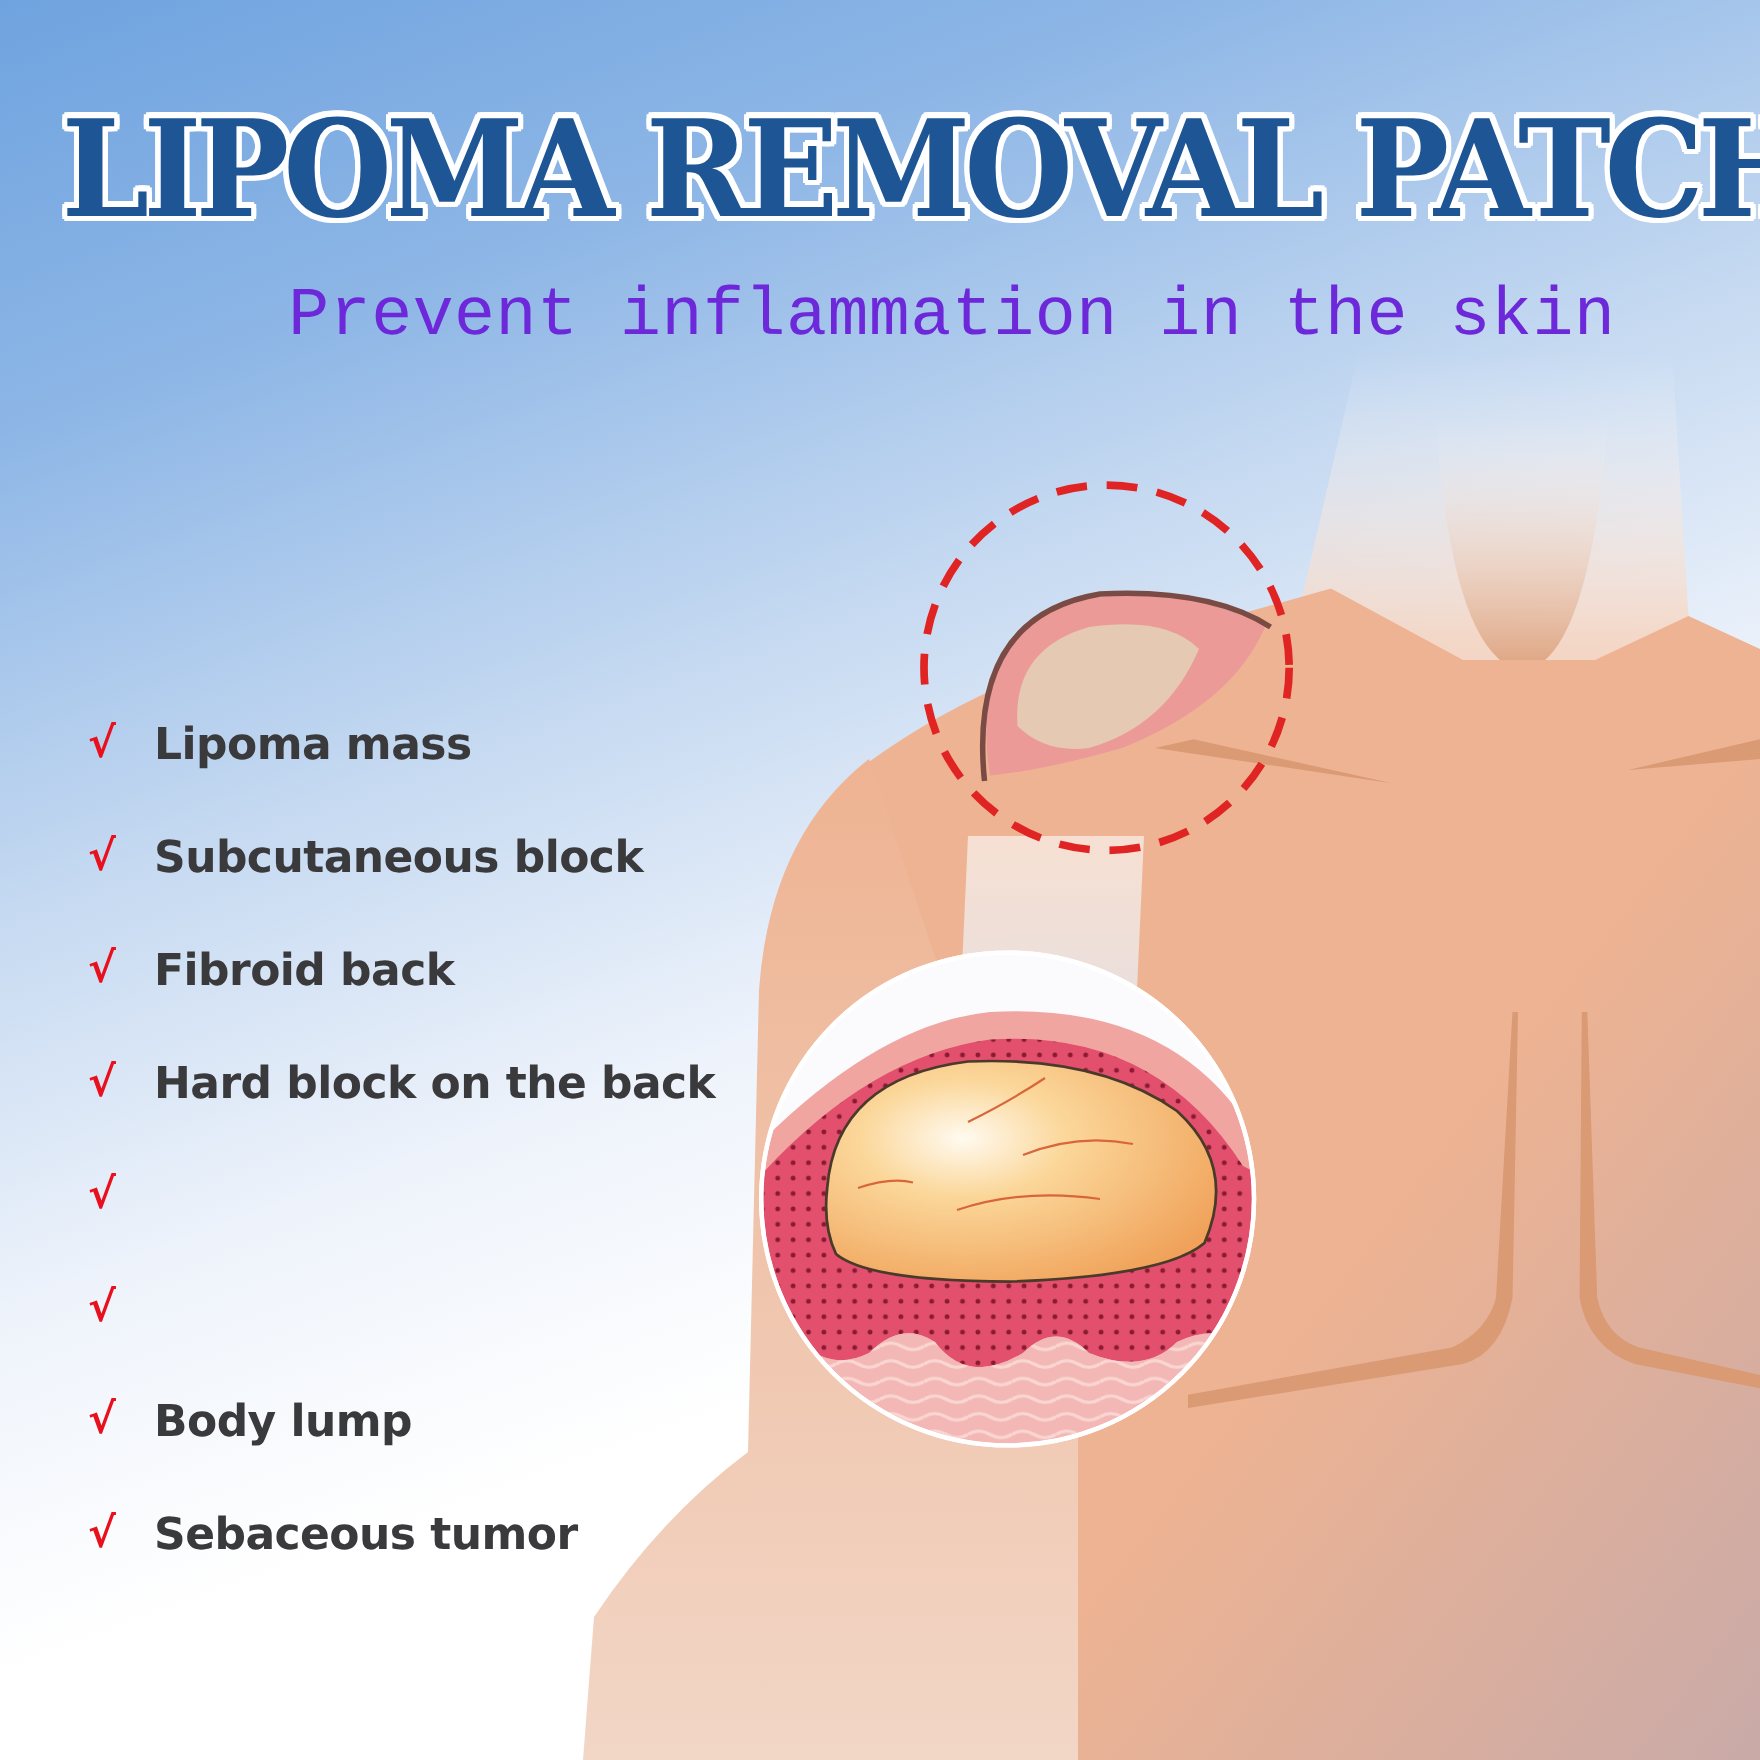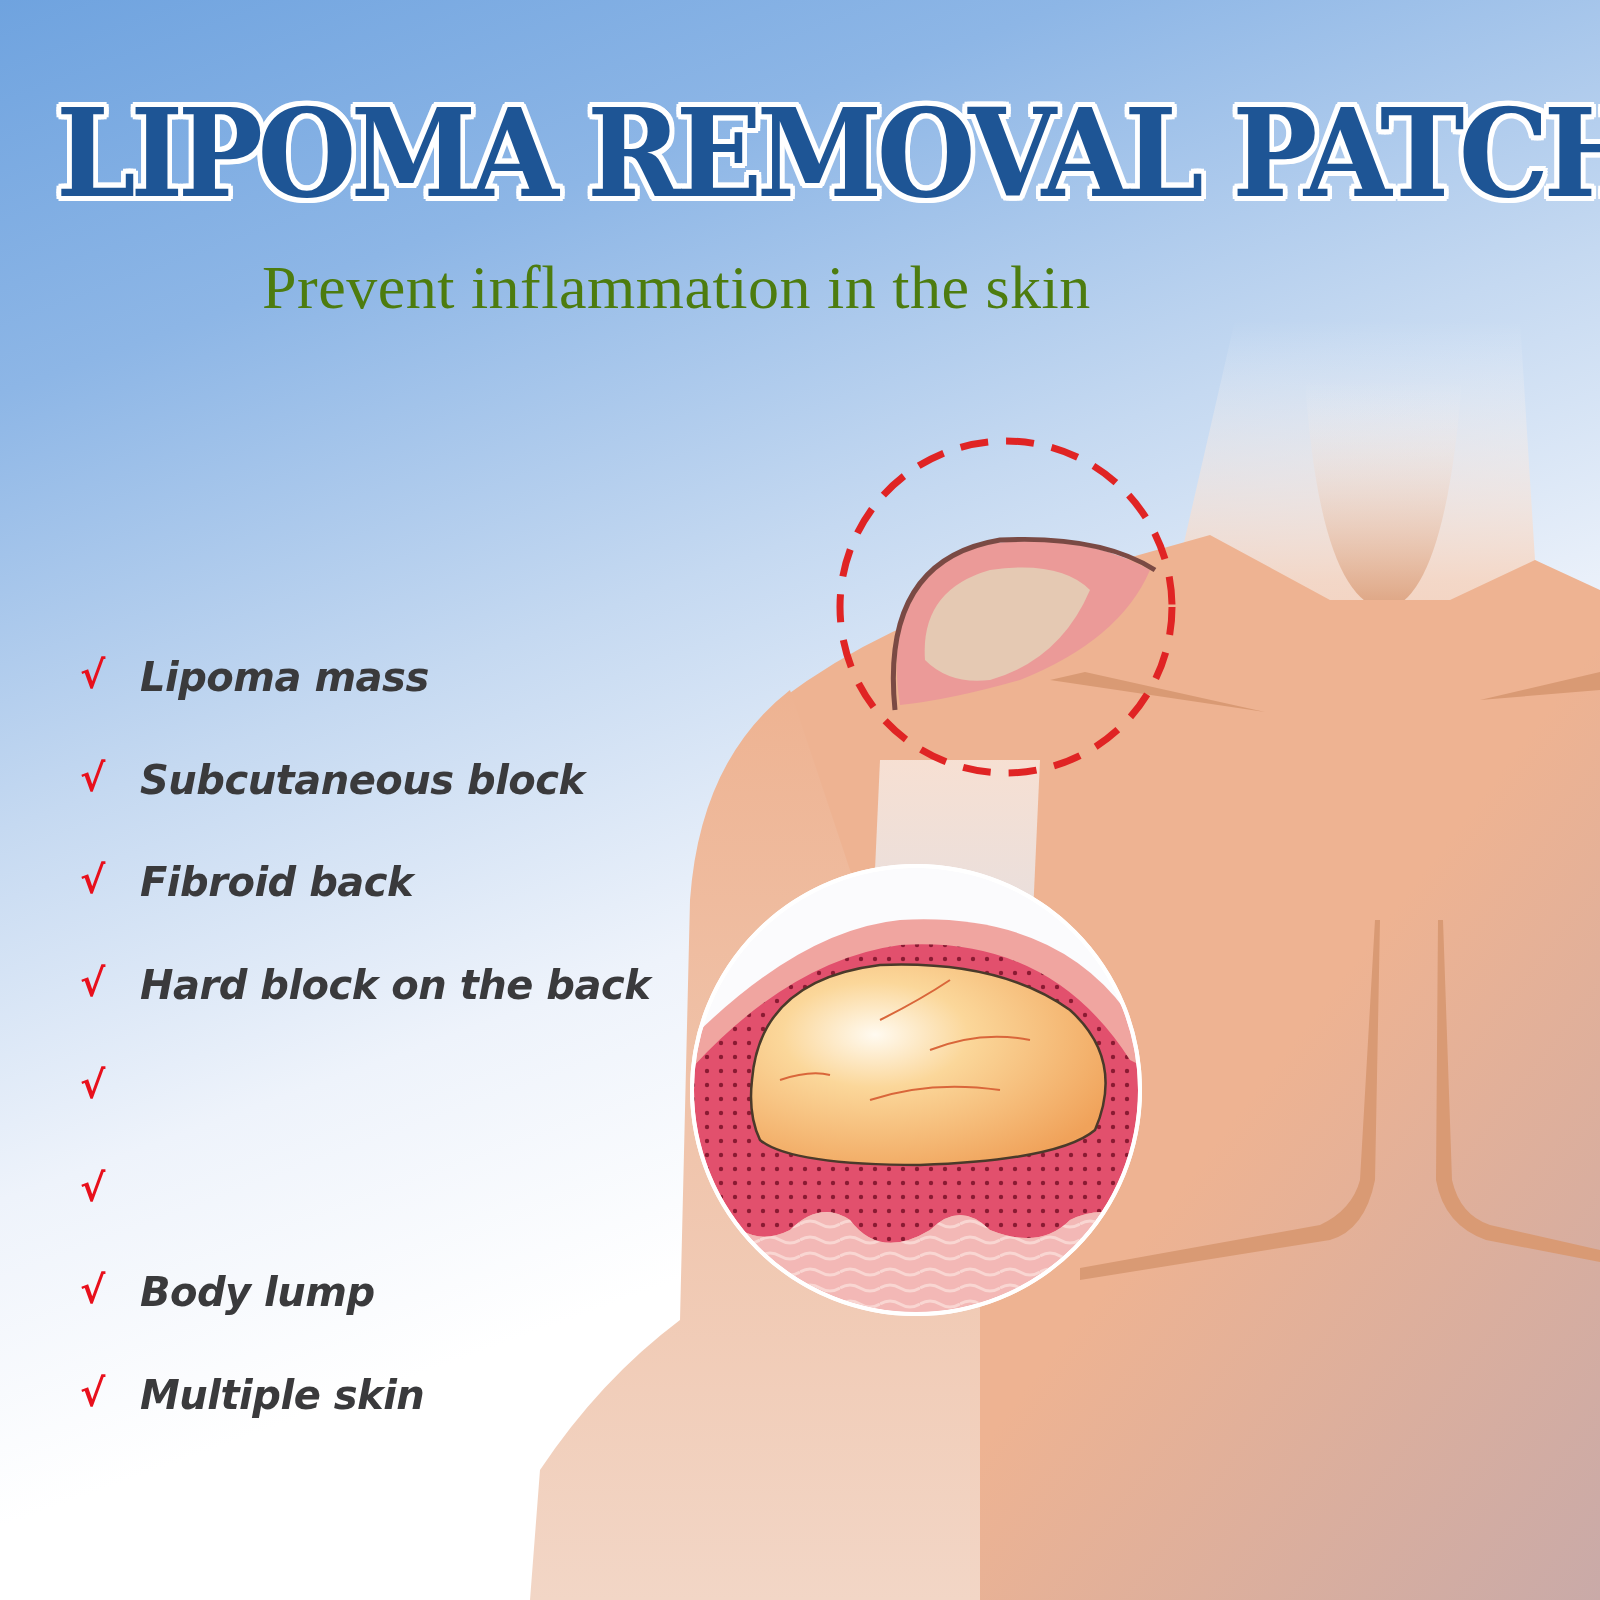--- a/index.html
+++ b/index.html
@@ -9,27 +9,27 @@
     .illustration { position: absolute; left: 0; top: 0; width: 1600px; height: 1600px; }
     .title { position: absolute; left: 0; top: 92px; width: 1600px; text-align: center;
       font-family: "DejaVu Serif", serif; font-weight: bold; font-size: 122px; letter-spacing: -6px;
       color: #1e5595; transform: scaleX(0.93); transform-origin: center;
       -webkit-text-stroke: 0; 
       text-shadow: 0 0 0 #fff, 3px 3px 0 #fff, -3px -3px 0 #fff, 3px -3px 0 #fff, -3px 3px 0 #fff,
                    5px 0 0 #fff, -5px 0 0 #fff, 0 5px 0 #fff, 0 -5px 0 #fff,
                    5px 3px 0 #fff, -5px 3px 0 #fff, 5px -3px 0 #fff, -5px -3px 0 #fff,
                    3px 5px 0 #fff, -3px 5px 0 #fff, 3px -5px 0 #fff, -3px -5px 0 #fff;
       line-height: 1; white-space: nowrap; }
-    .subtitle { position: absolute; left: 262px; top: 252px; font-size: 62px; color: #4d7c0f;
-      font-family: Liberation Serif, serif; white-space: nowrap; letter-spacing: 0.5px; }
+    .subtitle { position: absolute; left: 262px; top: 252px; font-size: 62px; color: #6d28d9;
+      font-family: Liberation Mono, monospace; white-space: nowrap; letter-spacing: 0.5px; }
     .checklist { position: absolute; left: 80px; top: 626px; margin: 0; padding: 0; list-style: none; }
     .check-item { display: flex; align-items: center; height: 102.5px; }
     .check-mark { color: #e8101c; font-size: 38px; font-weight: bold; width: 60px;
       font-family: "DejaVu Sans", sans-serif; position: relative; top: -2px; }
-    .check-label { font-family: "DejaVu Sans", sans-serif; font-style: italic; font-weight: bold;
+    .check-label { font-family: "DejaVu Sans", sans-serif; font-weight: bold;
       font-size: 40px; color: #3a3a3c; letter-spacing: -0.5px; }
   </style>
 </head>
 <body>
 
 <svg class="illustration" viewBox="0 0 1600 1600" xmlns="http://www.w3.org/2000/svg">
   <defs>
     <linearGradient id="neckFade" x1="0" y1="0" x2="0" y2="1">
       <stop offset="0" stop-color="#ffffff" stop-opacity="0"></stop>
       <stop offset="0.45" stop-color="#f5d5c2" stop-opacity="0.9"></stop>
@@ -127,15 +127,15 @@
   </li>
   <li class="check-item">
     <span class="check-mark">√</span>
   </li>
   <li class="check-item">
     <span class="check-mark">√</span>
     <span class="check-label">Body lump</span>
   </li>
   <li class="check-item">
     <span class="check-mark">√</span>
-    <span class="check-label">Multiple skin</span>
+    <span class="check-label">Sebaceous tumor</span>
   </li>
 </ul>
 
 </body></html>

